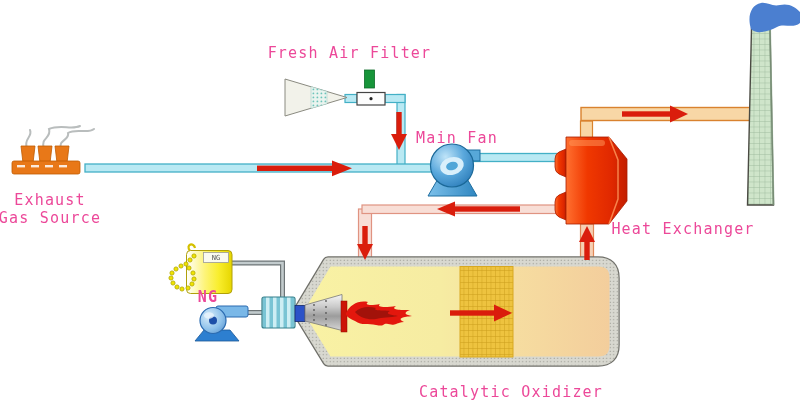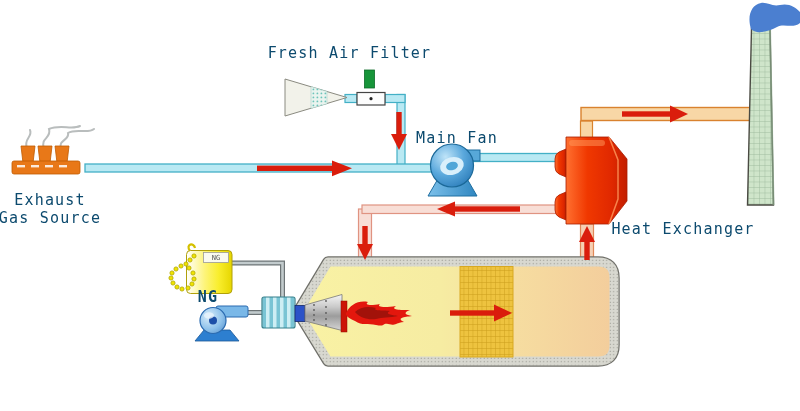--- a/index.html
+++ b/index.html
@@ -1,19 +1,19 @@
 <!DOCTYPE html>
 <html style="--c-cold_pipe: #b9e9f3; --c-cold_pipe_border: #43b0c6; --c-warm_pipe: #f8ded6; --c-warm_pipe_border: #e09381; --c-hot_pipe: #f8d7a6; --c-hot_pipe_border: #d9822e; --c-hot_stub: #f6d0b4; --c-arrow: #da1d0c; --c-factory: #e87818; --c-factory_border: #c05a00; --c-smoke_plume: #4b7fd0; --c-flame: #e3170d; --c-flame_core: #9a120a; --c-green_indicator: #17953a; --c-gray_pipe: #6d7476; --c-gray_pipe_inner: #c2cbcd;"><head>
 <meta charset="utf-8">
 <style>
   html,body{margin:0;padding:0;background:#ffffff;}
   #canvas{position:relative;width:800px;height:411px;background:#fff;overflow:hidden;
           font-family:"DejaVu Sans Mono","Liberation Mono",monospace;}
   #canvas svg{position:absolute;left:0;top:0;}
-  .lbl{position:absolute;color:#0c4a6e;font-size:15px;letter-spacing:1.2px;
+  .lbl{position:absolute;color:#ec4899;font-size:15px;letter-spacing:1.2px;
        text-align:center;white-space:nowrap;line-height:18px;}
   .lbl.bold{font-weight:bold;}
   .lbl.tiny{font-size:7px;letter-spacing:0;color:#555;line-height:10px;}
 </style>
 </head>
 <body>
 
 <div id="canvas">
 <svg width="800" height="411" viewBox="0 0 800 411">
   <defs>
@@ -251,13 +251,14 @@
   </g>
 </svg>
 
 <div class="lbl" style="left:262px;top:44px;width:175px;">Fresh Air Filter</div>
 <div class="lbl" style="left:608px;top:220px;width:150px;">Heat Exchanger</div>
 <div class="lbl" style="left:407px;top:129px;width:100px;">Main Fan</div>
 <div class="lbl" style="left:-2px;top:191px;width:104px;">Exhaust</div>
 <div class="lbl" style="left:-2px;top:209px;width:104px;">Gas Source</div>
 <div class="lbl bold" style="left:186px;top:288px;width:44px;">NG</div>
 <div class="lbl tiny" style="left:203px;top:253px;width:26px;">NG</div>
+<div class="lbl" style="left:396px;top:383px;width:230px;">Catalytic Oxidizer</div>
 </div>
 
 </body></html>

